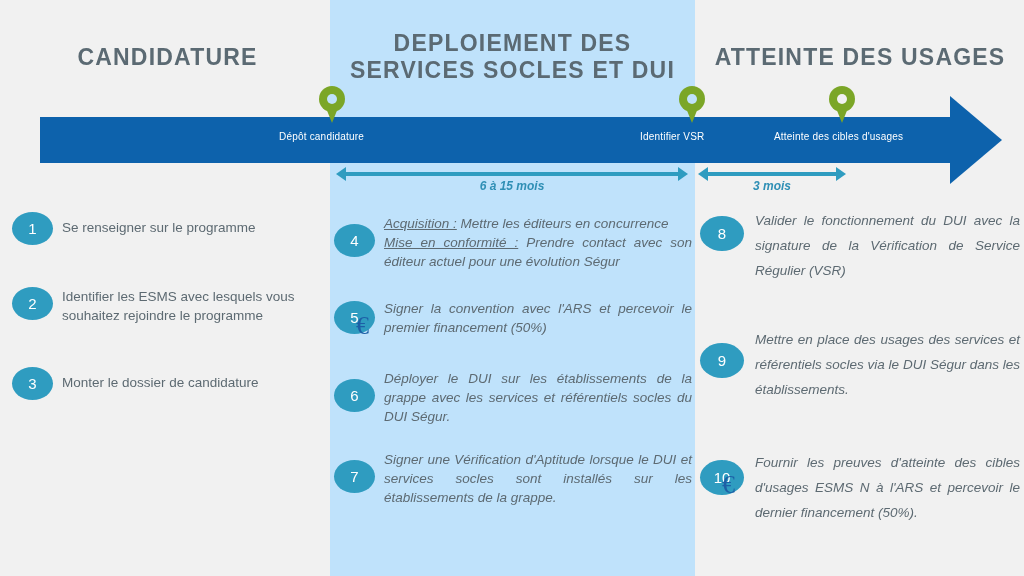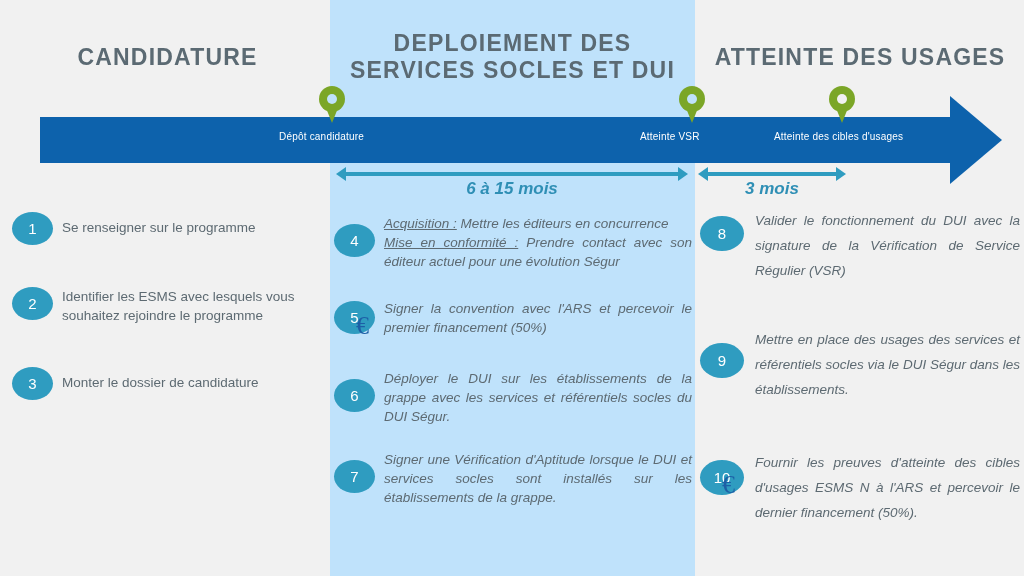--- a/index.html
+++ b/index.html
@@ -81,21 +81,21 @@
     position:absolute;left:9px;right:9px;top:6px;height:4px;background:#2f9cc0;
   }
   .dur .cap-l,.dur .cap-r{
     position:absolute;top:1px;width:0;height:0;
     border-top:7px solid transparent;border-bottom:7px solid transparent;
   }
   .dur .cap-l{left:0;border-right:10px solid #2f9cc0;}
   .dur .cap-r{right:0;border-left:10px solid #2f9cc0;}
   .dur .dtext{
     position:absolute;top:13px;left:0;right:0;text-align:center;
-    font-size:17px;font-style:italic;font-weight:bold;color:#2f8fb5;
+    font-size:12px;font-style:italic;font-weight:bold;color:#2f8fb5;
   }
   #dur-0{left:336px;top:166px;width:352px;}
   #dur-1{left:698px;top:166px;width:148px;}
 
   
   .col{position:absolute;}
   #col-1{left:12px;top:208px;width:320px;}
   #col-2{left:334px;top:208px;width:358px;}
   #col-3{left:700px;top:200px;width:320px;}
 
@@ -157,21 +157,21 @@
 
   <div class="phase-title" id="title-cand">CANDIDATURE</div>
   <div class="phase-title" id="title-usage">ATTEINTE DES USAGES</div>
   <div class="phase-title" id="title-depl">DEPLOIEMENT DES
 SERVICES SOCLES ET DUI</div>
 
   <div class="tl-bar"></div>
   <div class="tl-head"></div>
 
   <div class="tl-label" id="tl-label-0">Dépôt candidature</div>
-  <div class="tl-label" id="tl-label-1">Atteinte VSR</div>
+  <div class="tl-label" id="tl-label-1">Identifier VSR</div>
   <div class="tl-label" id="tl-label-2">Atteinte des cibles d'usages</div>
 
   <div class="pin" id="pin-0">
     <div class="tail"></div>
     <div class="head"></div>
     <div class="hole"></div>
   </div>
   <div class="pin" id="pin-1">
     <div class="tail"></div>
     <div class="head"></div>

